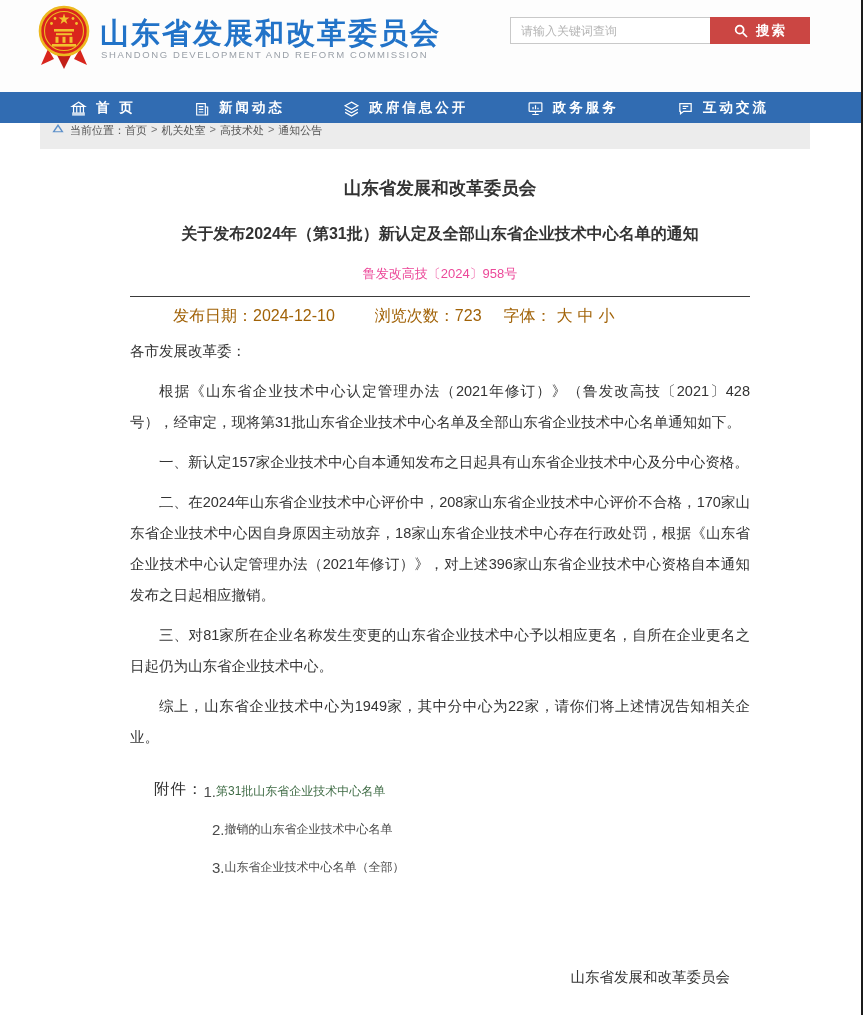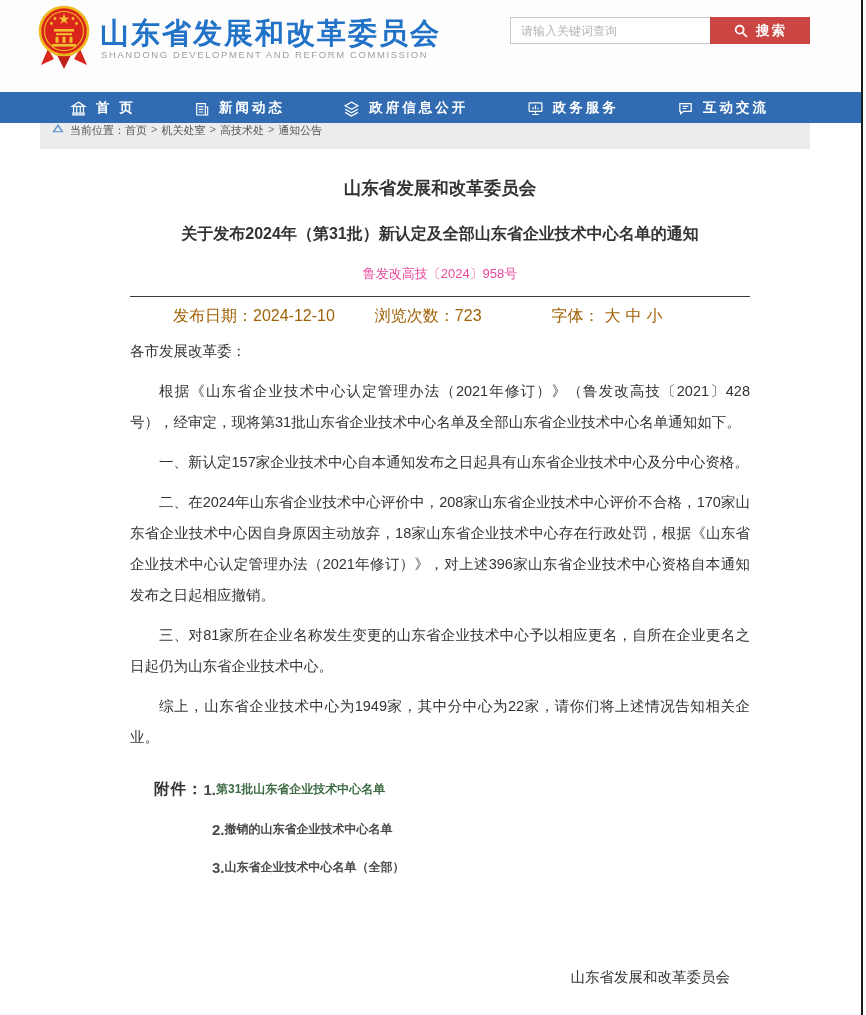--- a/index.html
+++ b/index.html
@@ -30,29 +30,29 @@
   .bc-icon { margin-right:6px; display:flex; align-items:center; }
 
   
   .article { position:absolute; left:130px; top:149px; width:620px; }
   .org-title { text-align:center; font-size:17.5px; font-weight:bold; color:#333; margin-top:27px; }
   .doc-title { text-align:center; font-size:16px; font-weight:bold; color:#333; margin-top:24px; }
   .doc-num { text-align:center; font-size:13px; color:#ec4899; margin-top:20px; }
   .rule { border:none; border-top:1px solid #3a3a3a; margin-top:13px; }
   .meta { display:flex; align-items:center; margin-top:9px; font-size:16px; color:#a16207; padding-left:43px; }
   .meta .m-date { margin-right:40px; }
-  .meta .m-views { margin-right:70px;text-align:right; }
+  .meta .m-views { margin-right:22px;text-align:right; }
   .meta .fs { cursor:pointer; margin-left:5px; }
   .body-text { margin-top:2px; }
   .body-text p { font-size:14.5px; line-height:31px; color:#333; text-align:justify; margin-top:9px; }
   .body-text p.indent { text-indent:2em; }
 
   
   .attachments { margin-top:26px; padding-left:24px; }
-  .att-row { display:flex; align-items:center; margin-bottom:21px;font-weight:bold; }
+  .att-row { display:flex; align-items:flex-end; margin-bottom:21px; }
   .att-label { font-size:15.5px; color:#333; letter-spacing:1px; }
   .att-indent { display:inline-block; width:58px; }
   .att-num { font-size:15px; color:#4a4a4a; }
   .att-link { font-size:12px; color:#4a4a4a; cursor:pointer; text-decoration:none; }
   .att-link.green { color:#3e6b44; }
 
   
   .signature { margin-top:92px; }
   .sig-org { text-align:right; font-size:14.5px; color:#333; padding-right:20px; }
 </style>

